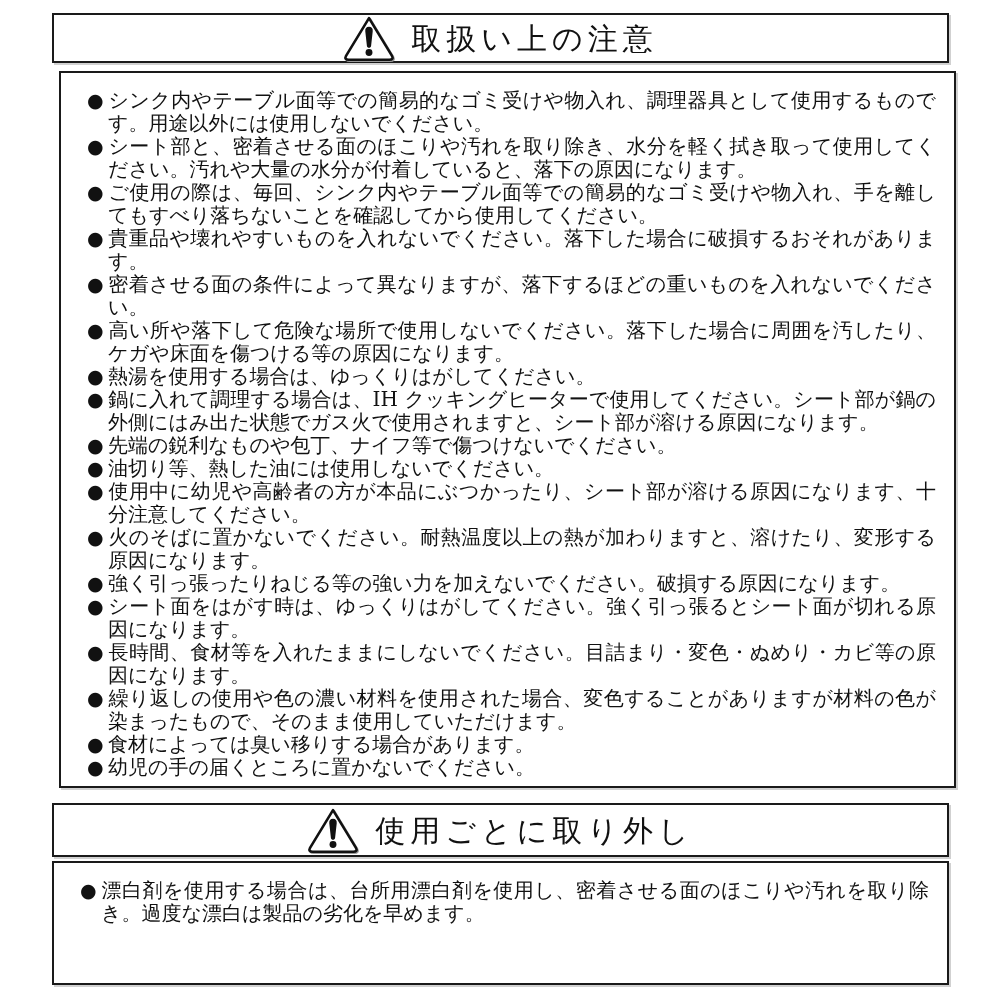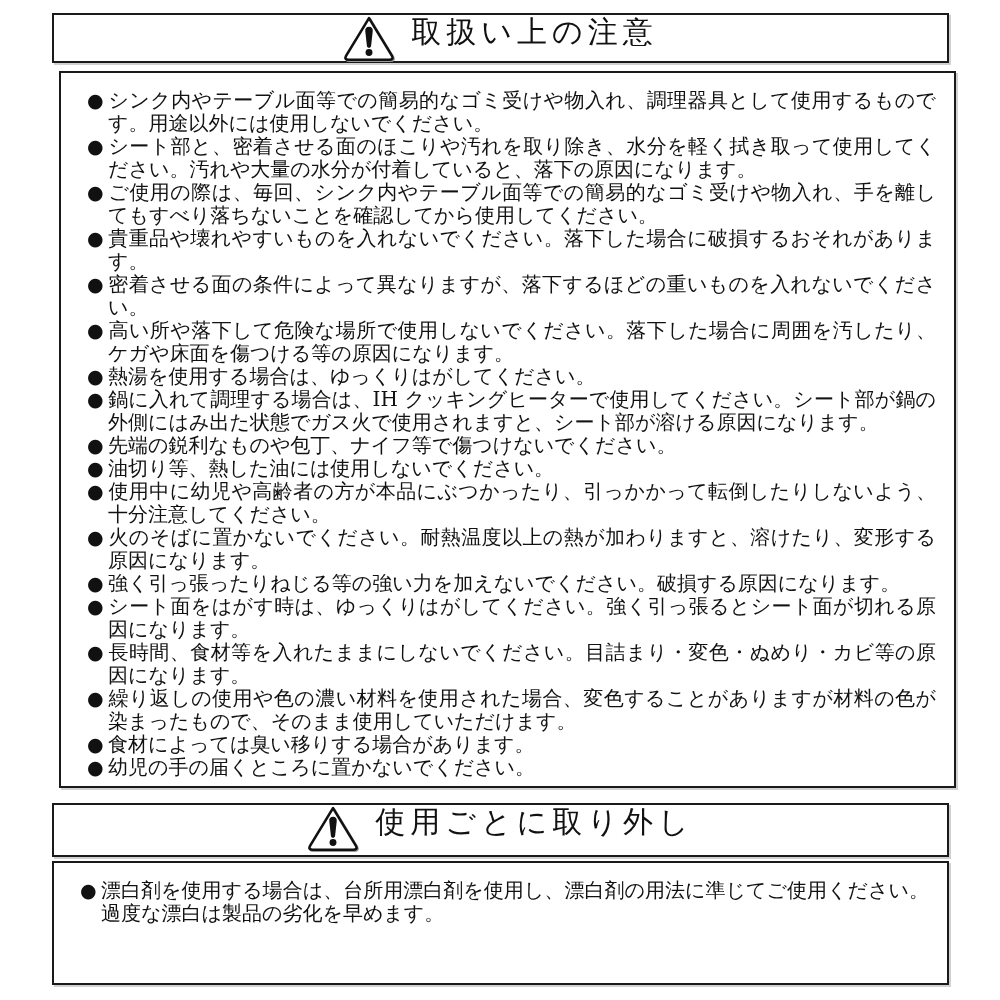--- a/index.html
+++ b/index.html
@@ -23,21 +23,21 @@
     position: absolute;
     left: 52px;
     width: 897px;
     border: 2px solid #1a1a1a;
     box-sizing: border-box;
     background: #ffffff;
     box-shadow: 2px 2px 0 rgba(0,0,0,0.18);
   }
   .header-box {
     display: flex;
-    align-items: flex-start;
+    align-items: center;
     justify-content: center;
     gap: 16px;
   }
   #header-1 { top: 13px;  height: 50px; }
   #content-1 { top: 71px;  height: 717px; margin-left: 7px; }
   #header-2 { top: 803px; height: 54px; }
   #content-2 { top: 861px; height: 124px; }
 
   .section-title {
     font-size: 30px;
@@ -92,21 +92,21 @@
       <li><span class="bullet">●</span><span>シンク内やテーブル面等での簡易的なゴミ受けや物入れ、調理器具として使用するものです。用途以外には使用しないでください。</span></li>
       <li><span class="bullet">●</span><span>シート部と、密着させる面のほこりや汚れを取り除き、水分を軽く拭き取って使用してください。汚れや大量の水分が付着していると、落下の原因になります。</span></li>
       <li><span class="bullet">●</span><span>ご使用の際は、毎回、シンク内やテーブル面等での簡易的なゴミ受けや物入れ、手を離してもすべり落ちないことを確認してから使用してください。</span></li>
       <li><span class="bullet">●</span><span>貴重品や壊れやすいものを入れないでください。落下した場合に破損するおそれがあります。</span></li>
       <li><span class="bullet">●</span><span>密着させる面の条件によって異なりますが、落下するほどの重いものを入れないでください。</span></li>
       <li><span class="bullet">●</span><span>高い所や落下して危険な場所で使用しないでください。落下した場合に周囲を汚したり、ケガや床面を傷つける等の原因になります。</span></li>
       <li><span class="bullet">●</span><span>熱湯を使用する場合は、ゆっくりはがしてください。</span></li>
       <li><span class="bullet">●</span><span>鍋に入れて調理する場合は、IH クッキングヒーターで使用してください。シート部が鍋の外側にはみ出た状態でガス火で使用されますと、シート部が溶ける原因になります。</span></li>
       <li><span class="bullet">●</span><span>先端の鋭利なものや包丁、ナイフ等で傷つけないでください。</span></li>
       <li><span class="bullet">●</span><span>油切り等、熱した油には使用しないでください。</span></li>
-      <li><span class="bullet">●</span><span>使用中に幼児や高齢者の方が本品にぶつかったり、引っかかって転倒したりしないよう、十分注意してください。</span></li>
+      <li><span class="bullet">●</span><span>使用中に幼児や高齢者の方が本品にぶつかったり、シート部が溶ける原因になります、十分注意してください。</span></li>
       <li><span class="bullet">●</span><span>火のそばに置かないでください。耐熱温度以上の熱が加わりますと、溶けたり、変形する原因になります。</span></li>
       <li><span class="bullet">●</span><span>強く引っ張ったりねじる等の強い力を加えないでください。破損する原因になります。</span></li>
       <li><span class="bullet">●</span><span>シート面をはがす時は、ゆっくりはがしてください。強く引っ張るとシート面が切れる原因になります。</span></li>
       <li><span class="bullet">●</span><span>長時間、食材等を入れたままにしないでください。目詰まり・変色・ぬめり・カビ等の原因になります。</span></li>
       <li><span class="bullet">●</span><span>繰り返しの使用や色の濃い材料を使用された場合、変色することがありますが材料の色が染まったもので、そのまま使用していただけます。</span></li>
       <li><span class="bullet">●</span><span>食材によっては臭い移りする場合があります。</span></li>
       <li><span class="bullet">●</span><span>幼児の手の届くところに置かないでください。</span></li>
     </ul>
   </div>
 
@@ -114,17 +114,17 @@
     <svg class="warn-icon" width="52" height="47" viewBox="0 0 60 54" aria-hidden="true">
       <path d="M30 3.5 L56.5 47 Q58.8 51.5 53.5 51.5 L6.5 51.5 Q1.2 51.5 3.5 47 Z" fill="#ffffff" stroke="#111111" stroke-width="3" stroke-linejoin="round"></path>
       <path d="M30 13.5 c-3.1 0 -4.6 2.1 -4.3 5 l1.9 17.2 c0.3 2.8 4.5 2.8 4.8 0 l1.9 -17.2 c0.3 -2.9 -1.2 -5 -4.3 -5 Z" fill="#111111"></path>
       <circle cx="30" cy="43.2" r="4" fill="#111111"></circle>
     </svg>
     <div class="section-title">使用ごとに取り外し</div>
   </div>
 
   <div class="box content-box" id="content-2">
     <ul class="notice-list">
-      <li><span class="bullet">●</span><span>漂白剤を使用する場合は、台所用漂白剤を使用し、漂白剤の用法に準じてご使用ください。過度な漂白は製品の劣化を早めます。</span></li>
+      <li><span class="bullet">●</span><span>漂白剤を使用する場合は、台所用漂白剤を使用し、密着させる面のほこりや汚れを取り除き。過度な漂白は製品の劣化を早めます。</span></li>
     </ul>
   </div>
 
 </div>
 
 </body></html>

